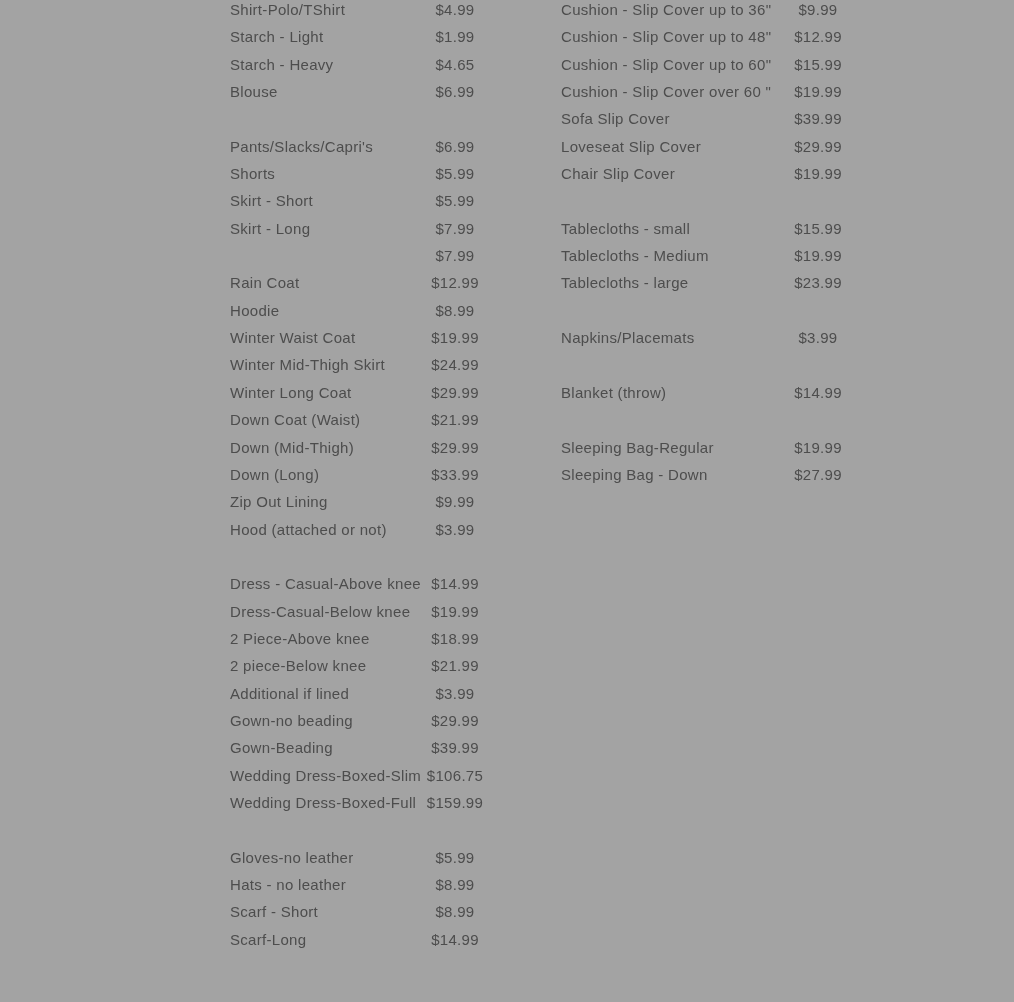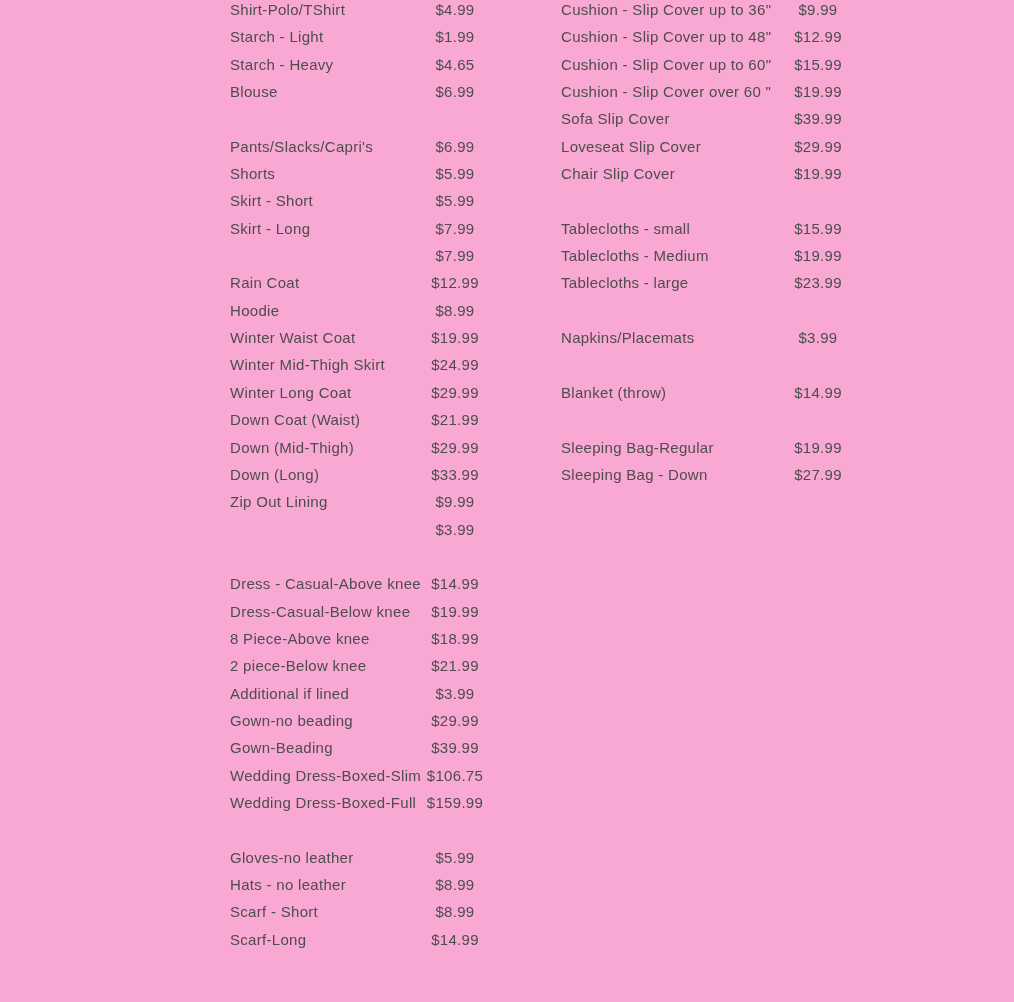--- a/index.html
+++ b/index.html
@@ -5,21 +5,21 @@
   html, body {
     margin: 0;
     padding: 0;
     background: #ffffff;
   }
   .page {
     position: relative;
     width: 1014px;
     height: 1002px;
     overflow: hidden;
-    background: #f9a8d4;
+    background: #a3a3a3;
     font-family: "Liberation Sans", sans-serif;
     color: #4d4d4d;
   }
   .column {
     position: absolute;
     top: -4px;
   }
   .column-left {
     left: 230px;
     width: 290px;
@@ -122,36 +122,37 @@
       </div>
       <div class="row">
         <span class="label">Down (Long)</span>
         <span class="price">$33.99</span>
       </div>
       <div class="row">
         <span class="label">Zip Out Lining</span>
         <span class="price">$9.99</span>
       </div>
       <div class="row">
+        <span class="label">Hood (attached or not)</span>
         <span class="price">$3.99</span>
       </div>
       <div class="row">
         <span class="label"></span>
         <span class="price"></span>
       </div>
       <div class="row">
         <span class="label">Dress - Casual-Above knee</span>
         <span class="price">$14.99</span>
       </div>
       <div class="row">
         <span class="label">Dress-Casual-Below knee</span>
         <span class="price">$19.99</span>
       </div>
       <div class="row">
-        <span class="label">8 Piece-Above knee</span>
+        <span class="label">2 Piece-Above knee</span>
         <span class="price">$18.99</span>
       </div>
       <div class="row">
         <span class="label">2 piece-Below knee</span>
         <span class="price">$21.99</span>
       </div>
       <div class="row">
         <span class="label">Additional if lined</span>
         <span class="price">$3.99</span>
       </div>

